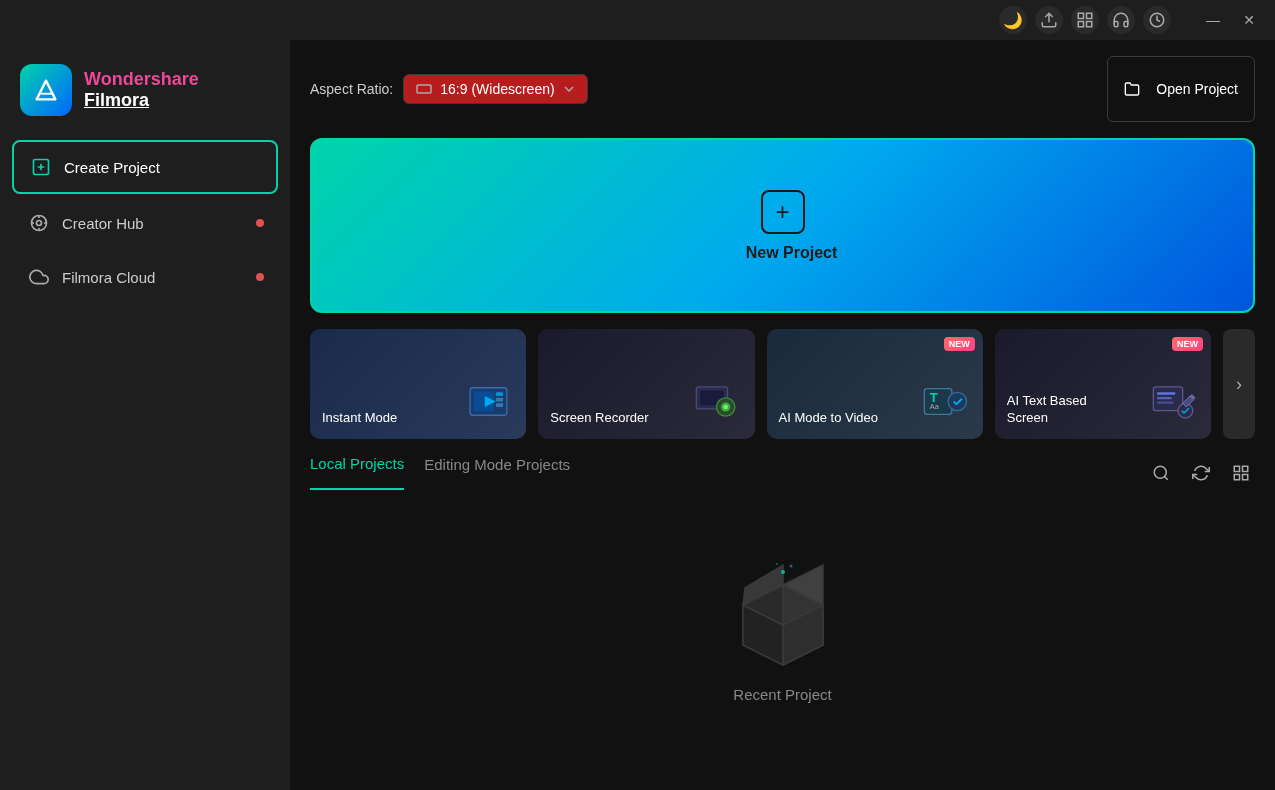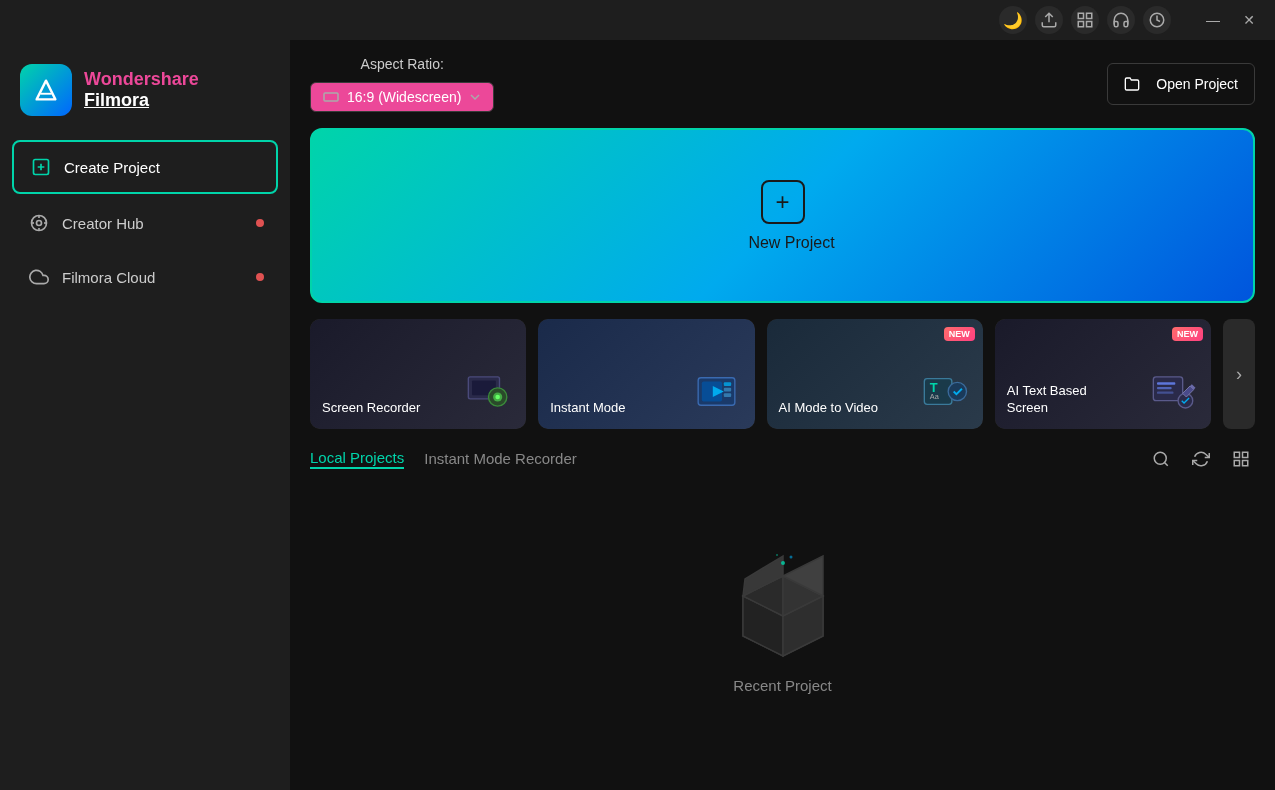--- a/index.html
+++ b/index.html
@@ -152,48 +152,47 @@
       align-items: center;
       justify-content: space-between;
       padding: 16px 20px;
       background: #111;
       flex-shrink: 0;
     }
     .aspect-ratio-selector {
       display: flex;
       align-items: center;
       gap: 10px;
-      flex-direction: column;
     }
     .aspect-label {
       color: #ccc;
       font-size: 14px;
     }
     .aspect-dropdown {
       display: flex;
       align-items: center;
       gap: 8px;
-      background: #ec4899;
+      background: #b91c1c;
       border: 1px solid #3a3a3a;
       border-radius: 6px;
       padding: 6px 12px;
       cursor: pointer;
       font-size: 14px;
       color: #fff;
     }
     .aspect-dropdown svg { color: #aaa; }
 
     .open-project-btn {
       display: flex;
       align-items: center;
       gap: 16px;
       background: transparent;
       border: 1px solid #3a3a3a;
       border-radius: 6px;
-      padding: 12px 16px;
+      padding: 24px 16px;
       cursor: pointer;
       color: #fff;
       font-size: 14px;
     }
 
     
     .new-project-banner {
       margin: 0 20px 16px 20px;
       border-radius: 12px;
       border: 2px solid #00d4aa;
@@ -214,21 +213,21 @@
       border-radius: 8px;
       display: flex;
       align-items: center;
       justify-content: center;
       font-size: 24px;
       color: #1a1a1a;
       font-weight: 300;
     }
     .new-project-label {
       font-size: 16px;
-      font-weight: 400;
+      font-weight: 700;
       color: #1a1a1a;
       padding-left: 18px;
     }
 
     
     .quick-actions {
       display: flex;
       gap: 12px;
       padding: 0 20px 16px 20px;
       flex-shrink: 0;
@@ -333,21 +332,21 @@
     }
     .projects-tabs {
       display: flex;
       gap: 20px;
       align-items: center;
     }
     .projects-tab {
       font-size: 15px;
       cursor: pointer;
       color: #888;
-      padding-bottom: 1px;
+      padding-bottom: 16px;
     }
     .projects-tab.active {
       color: #00d4aa;
       border-bottom: 2px solid #00d4aa;
     }
     .projects-actions {
       display: flex;
       gap: 12px;
       align-items: center;
     }
@@ -501,45 +500,45 @@
       </button>
     </div>
 
     <div class="new-project-banner">
       <div class="new-project-plus">+</div>
       <div class="new-project-label">New Project</div>
     </div>
 
     <div class="quick-actions">
 
-      <div class="action-card card-screen">
-        <div class="action-card-bg"></div>
-        <div class="action-card-label">Screen Recorder</div>
-        <div class="action-card-icon">
-          <svg width="55" height="55" viewBox="0 0 60 60" fill="none">
-            <rect x="8" y="14" width="34" height="24" rx="2" fill="#2a2a4a" stroke="#4a4a7a" stroke-width="1.5"></rect>
-            <rect x="12" y="18" width="26" height="16" rx="1" fill="#1a1a3a"></rect>
-            <circle cx="40" cy="36" r="10" fill="#2a4a2a" stroke="#3a8a3a" stroke-width="1.5"></circle>
-            <circle cx="40" cy="36" r="5" fill="#44aa44"></circle>
-            <circle cx="40" cy="36" r="2.5" fill="#66ff66"></circle>
-          </svg>
-        </div>
-      </div>
-
       <div class="action-card card-instant">
         <div class="action-card-bg"></div>
         <div class="action-card-label">Instant Mode</div>
         <div class="action-card-icon">
           <svg width="55" height="55" viewBox="0 0 60 60" fill="none">
             <rect x="10" y="15" width="40" height="30" rx="3" fill="#1a3a6a" stroke="#3a6ab0" stroke-width="1.5"></rect>
             <rect x="14" y="19" width="22" height="22" rx="2" fill="#0055aa" opacity="0.7"></rect>
             <polygon points="26,24 38,30 26,36" fill="#00aaee"></polygon>
             <rect x="38" y="20" width="8" height="4" rx="1" fill="#00aaee" opacity="0.8"></rect>
             <rect x="38" y="26" width="8" height="4" rx="1" fill="#3a8abf" opacity="0.8"></rect>
             <rect x="38" y="32" width="8" height="4" rx="1" fill="#3a8abf" opacity="0.8"></rect>
+          </svg>
+        </div>
+      </div>
+
+      <div class="action-card card-screen">
+        <div class="action-card-bg"></div>
+        <div class="action-card-label">Screen Recorder</div>
+        <div class="action-card-icon">
+          <svg width="55" height="55" viewBox="0 0 60 60" fill="none">
+            <rect x="8" y="14" width="34" height="24" rx="2" fill="#2a2a4a" stroke="#4a4a7a" stroke-width="1.5"></rect>
+            <rect x="12" y="18" width="26" height="16" rx="1" fill="#1a1a3a"></rect>
+            <circle cx="40" cy="36" r="10" fill="#2a4a2a" stroke="#3a8a3a" stroke-width="1.5"></circle>
+            <circle cx="40" cy="36" r="5" fill="#44aa44"></circle>
+            <circle cx="40" cy="36" r="2.5" fill="#66ff66"></circle>
           </svg>
         </div>
       </div>
 
       <div class="action-card card-ai-text">
         <div class="action-card-bg"></div>
         <div class="new-badge">NEW</div>
         <div class="action-card-label">AI Mode to Video</div>
         <div class="action-card-icon">
           <svg width="55" height="55" viewBox="0 0 60 60" fill="none">
@@ -571,21 +570,21 @@
       </div>
 
       <div class="carousel-arrow">›</div>
 
     </div>
 
     <div class="projects-section">
       <div class="projects-header">
         <div class="projects-tabs">
           <span class="projects-tab active">Local Projects</span>
-          <span class="projects-tab">Instant Mode Recorder</span>
+          <span class="projects-tab">Editing Mode Projects</span>
         </div>
         <div class="projects-actions">
           <div class="projects-action-btn">
             <svg width="18" height="18" viewBox="0 0 24 24" fill="none" stroke="currentColor" stroke-width="2">
               <circle cx="11" cy="11" r="8"></circle>
                 <path d="M21 21l-4.35-4.35"></path>
             </svg>
           </div>
           <div class="projects-action-btn">
             <svg width="18" height="18" viewBox="0 0 24 24" fill="none" stroke="currentColor" stroke-width="2">

